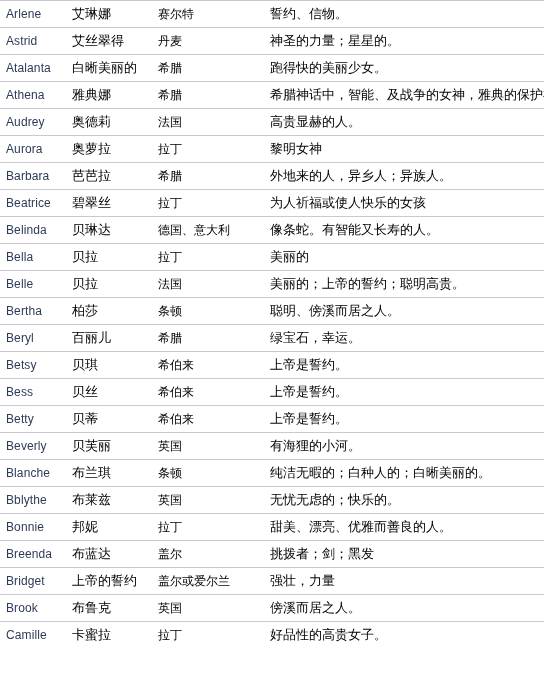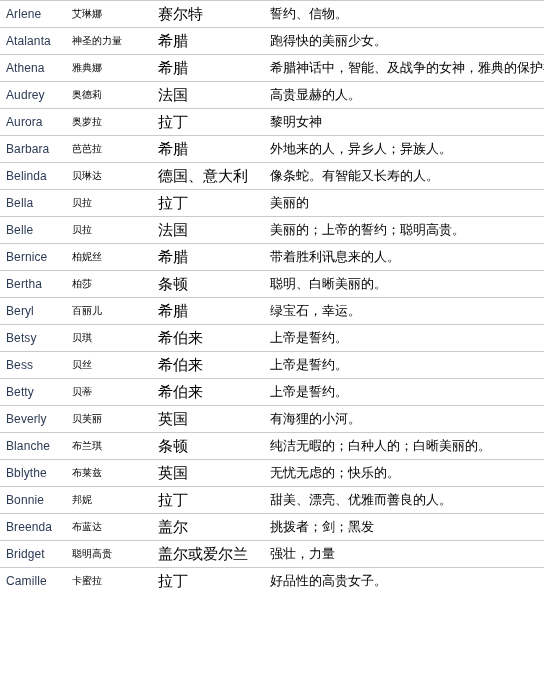--- a/index.html
+++ b/index.html
@@ -34,48 +34,54 @@
   .col-en {
     width: 66px;
     padding-left: 6px !important;
     color: #2d3b55;
     font-size: 12px;
     letter-spacing: 0.1px;
   }
   .col-cn {
     width: 86px;
     color: #000000;
-    font-size: 10px;
+    font-size: 13px;
   }
   .col-origin {
     width: 112px;
     color: #000000;
-    font-size: 15px;
+    font-size: 12px;
   }
   .col-meaning {
     color: #000000;
     font-size: 13px;
     padding-right: 0 !important;
     margin-top: 20px;
   }
 </style>
 </head>
 <body>
 
 <table class="name-table">
   <tbody>
       <tr>
         <td class="col-en">Arlene</td>
         <td class="col-cn">艾琳娜</td>
         <td class="col-origin">赛尔特</td>
         <td class="col-meaning">誓约、信物。</td>
       </tr>
       <tr>
+        <td class="col-en">Astrid</td>
+        <td class="col-cn">艾丝翠得</td>
+        <td class="col-origin">丹麦</td>
+        <td class="col-meaning">神圣的力量；星星的。</td>
+      </tr>
+      <tr>
         <td class="col-en">Atalanta</td>
-        <td class="col-cn">神圣的力量</td>
+        <td class="col-cn">白晰美丽的</td>
         <td class="col-origin">希腊</td>
         <td class="col-meaning">跑得快的美丽少女。</td>
       </tr>
       <tr>
         <td class="col-en">Athena</td>
         <td class="col-cn">雅典娜</td>
         <td class="col-origin">希腊</td>
         <td class="col-meaning">希腊神话中，智能、及战争的女神，雅典的保护神</td>
       </tr>
       <tr>
@@ -90,48 +96,48 @@
         <td class="col-origin">拉丁</td>
         <td class="col-meaning">黎明女神</td>
       </tr>
       <tr>
         <td class="col-en">Barbara</td>
         <td class="col-cn">芭芭拉</td>
         <td class="col-origin">希腊</td>
         <td class="col-meaning">外地来的人，异乡人；异族人。</td>
       </tr>
       <tr>
+        <td class="col-en">Beatrice</td>
+        <td class="col-cn">碧翠丝</td>
+        <td class="col-origin">拉丁</td>
+        <td class="col-meaning">为人祈福或使人快乐的女孩</td>
+      </tr>
+      <tr>
         <td class="col-en">Belinda</td>
         <td class="col-cn">贝琳达</td>
         <td class="col-origin">德国、意大利</td>
         <td class="col-meaning">像条蛇。有智能又长寿的人。</td>
       </tr>
       <tr>
         <td class="col-en">Bella</td>
         <td class="col-cn">贝拉</td>
         <td class="col-origin">拉丁</td>
         <td class="col-meaning">美丽的</td>
       </tr>
       <tr>
         <td class="col-en">Belle</td>
         <td class="col-cn">贝拉</td>
         <td class="col-origin">法国</td>
         <td class="col-meaning">美丽的；上帝的誓约；聪明高贵。</td>
       </tr>
       <tr>
-        <td class="col-en">Bernice</td>
-        <td class="col-cn">柏妮丝</td>
-        <td class="col-origin">希腊</td>
-        <td class="col-meaning">带着胜利讯息来的人。</td>
-      </tr>
-      <tr>
         <td class="col-en">Bertha</td>
         <td class="col-cn">柏莎</td>
         <td class="col-origin">条顿</td>
-        <td class="col-meaning">聪明、白晰美丽的。</td>
+        <td class="col-meaning">聪明、傍溪而居之人。</td>
       </tr>
       <tr>
         <td class="col-en">Beryl</td>
         <td class="col-cn">百丽儿</td>
         <td class="col-origin">希腊</td>
         <td class="col-meaning">绿宝石，幸运。</td>
       </tr>
       <tr>
         <td class="col-en">Betsy</td>
         <td class="col-cn">贝琪</td>
@@ -175,23 +181,29 @@
         <td class="col-meaning">甜美、漂亮、优雅而善良的人。</td>
       </tr>
       <tr>
         <td class="col-en">Breenda</td>
         <td class="col-cn">布蓝达</td>
         <td class="col-origin">盖尔</td>
         <td class="col-meaning">挑拨者；剑；黑发</td>
       </tr>
       <tr>
         <td class="col-en">Bridget</td>
-        <td class="col-cn">聪明高贵</td>
+        <td class="col-cn">上帝的誓约</td>
         <td class="col-origin">盖尔或爱尔兰</td>
         <td class="col-meaning">强壮，力量</td>
+      </tr>
+      <tr>
+        <td class="col-en">Brook</td>
+        <td class="col-cn">布鲁克</td>
+        <td class="col-origin">英国</td>
+        <td class="col-meaning">傍溪而居之人。</td>
       </tr>
       <tr>
         <td class="col-en">Camille</td>
         <td class="col-cn">卡蜜拉</td>
         <td class="col-origin">拉丁</td>
         <td class="col-meaning">好品性的高贵女子。</td>
       </tr>
     </tbody>
 </table>
 

